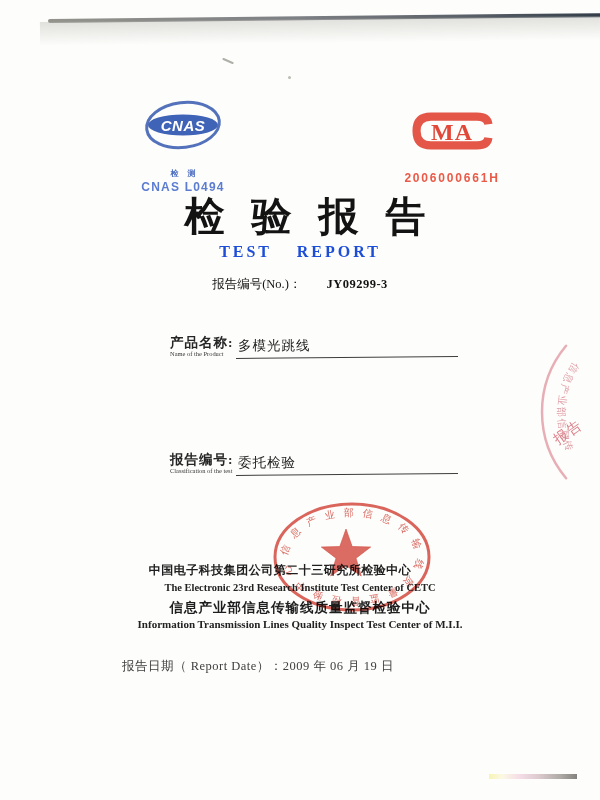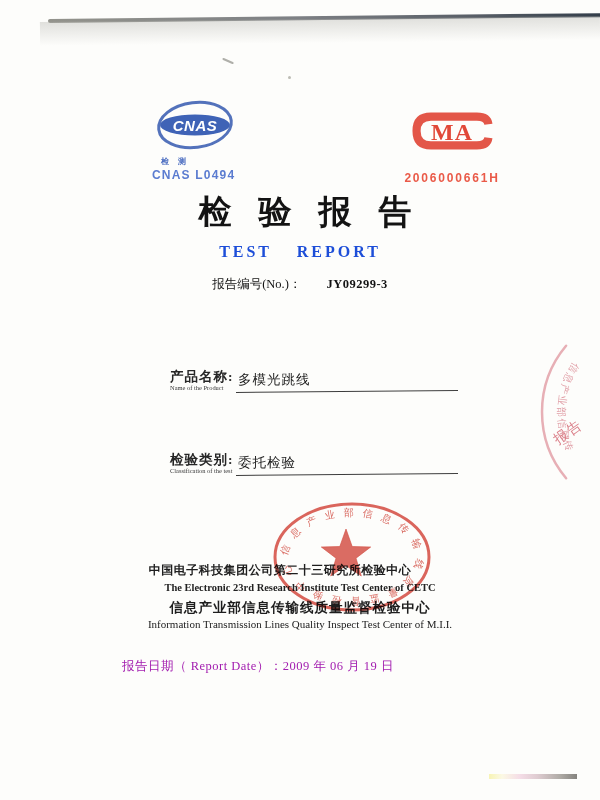--- a/index.html
+++ b/index.html
@@ -17,64 +17,64 @@
     background:linear-gradient(180deg,rgba(176,176,170,0.38),rgba(255,255,255,0));
     transform:rotate(-0.6deg); }
   .speck1 { position:absolute; left:222px; top:60px; width:12px; height:2px;
     background:#8d8d86; transform:rotate(24deg); border-radius:1px; opacity:.7; }
   .speck2 { position:absolute; left:288px; top:76px; width:3px; height:3px;
     background:#bcbcb4; border-radius:50%; }
   .artifact-strip { position:absolute; left:489px; top:774px; width:88px; height:5px;
     background:linear-gradient(90deg,#f6f2a8 0%,#fbf8e0 15%,#f3d7e3 35%,#d9c3c9 55%,#a39e98 80%,#6f6d68 100%);
     opacity:.85; }
   
-  .cnas { position:absolute; left:152px; top:99px; width:86px; text-align:left; }
+  .cnas { position:absolute; left:140px; top:99px; width:86px; text-align:center; }
   .cnas svg { display:block; margin:0 auto; }
   .cnas-accred { font-size:8px; font-weight:bold; color:#4a6cc0; letter-spacing:9px;
-    padding-left:9px; margin-top:3px; }
+    padding-left:9px; margin-top:15px; }
   .cnas-code { font-family:"Liberation Sans","DejaVu Sans",sans-serif;
     font-size:12px; font-weight:bold; color:#5b7cd0; letter-spacing:1.2px; margin-top:1px; }
   
   .cma { position:absolute; left:404px; top:108px; width:96px; text-align:center; }
   .cma svg { display:block; margin:0 auto; }
   .cma-code { font-family:"Liberation Sans","DejaVu Sans",sans-serif;
     font-size:12px; font-weight:bold; color:#ea5a48; letter-spacing:1.8px; margin-top:17px; }
   
   .title-zh { position:absolute; top:193px; left:0; width:600px; box-sizing:border-box;
-    text-align:center; font-size:33px; font-weight:600; letter-spacing:27px; padding-left:37px;
+    text-align:center; font-size:40px; font-weight:600; letter-spacing:27px; padding-left:37px;
     color:#131313; line-height:1.2; }
   .title-en { position:absolute; top:243px; width:600px; text-align:center;
     font-size:16px; font-weight:600; letter-spacing:3px; word-spacing:18px; color:#1d4ed8; }
   .report-no { position:absolute; top:276px; width:600px; text-align:center;
     font-size:12.5px; color:#141414; }
   .report-no .val { margin-left:25px; letter-spacing:.5px; font-weight:600; }
   
   .field-row { position:absolute; left:168px; width:292px; height:34px; }
-  .r1{top:358px}.r2{top:376px}.r3{top:408px}.r4{top:441px}
+  .r1{top:324px}.r2{top:376px}.r3{top:408px}.r4{top:441px}
   .f-zh { position:absolute; left:2px; top:10px; font-size:13.5px; font-weight:600;
     color:#262626; letter-spacing:1px; white-space:nowrap; }
   .f-en { position:absolute; left:2px; top:26px; font-size:7px; color:#3a3a3a;
     transform:scale(.92); transform-origin:left top; white-space:nowrap; }
   .f-val { position:absolute; left:70px; width:220px; bottom:3px; 
     font-size:13.5px; color:#1b1b1b; letter-spacing:1px; white-space:nowrap; }
   .r2 .f-val { font-size:15px; font-weight:600; letter-spacing:.5px; }
   .r3 .f-val { font-size:12.5px; }
   .f-line { position:absolute; left:68px; width:222px; bottom:0; height:0;
     border-bottom:1.2px solid #3d3d3d; transform:rotate(-0.5deg); }
   
   .org1-zh { position:absolute; top:562px; width:560px; text-align:center;
     font-size:12px; font-weight:600; letter-spacing:.5px; color:#1e1e1e; }
   .org1-en { position:absolute; top:582px; width:600px; text-align:center;
     font-size:10.5px; font-weight:600; color:#222; }
   .org2-zh { position:absolute; top:599px; width:600px; text-align:center;
     font-size:13.5px; font-weight:600; letter-spacing:1px; color:#1e1e1e; }
   .org2-en { position:absolute; top:618px; width:600px; text-align:center;
-    font-size:11px; font-weight:400; color:#222; }
+    font-size:11px; font-weight:700; color:#222; }
   .date-line { position:absolute; top:658px; width:516px; text-align:center;
-    font-size:12.5px; color:#a21caf; letter-spacing:.5px; }
+    font-size:12.5px; color:#404040; letter-spacing:.5px; }
   
   .seal { position:absolute; left:262px; top:497px; mix-blend-mode:multiply; opacity:.9; }
   .edge-seal { position:absolute; left:505px; top:300px; mix-blend-mode:multiply; opacity:.8; }
 </style>
 </head>
 <body>
 
 <div class="page">
 
   <div class="top-line"></div>
@@ -107,21 +107,21 @@
     <span>报告编号(No.)：</span><span class="val">JY09299-3</span>
   </div>
 
   <div class="field-row r1">
     <div class="f-zh">产品名称:</div>
     <div class="f-en">Name of the Product</div>
     <div class="f-val">多模光跳线</div>
     <div class="f-line"></div>
   </div>
   <div class="field-row r4">
-    <div class="f-zh">检验类别:</div>
+    <div class="f-zh">报告编号:</div>
     <div class="f-en">Classification of the test</div>
     <div class="f-val">委托检验</div>
     <div class="f-line"></div>
   </div>
 
   <div class="org1-zh">中国电子科技集团公司第二十三研究所检验中心</div>
   <div class="org1-en">The Electronic 23rd Research Institute Test Center of CETC</div>
   <div class="org2-zh">信息产业部信息传输线质量监督检验中心</div>
   <div class="org2-en">Information Transmission Lines Quality Inspect Test Center of M.I.I.</div>
   <div class="date-line">报告日期（ Report Date）：2009 年 06 月 19 日</div>

